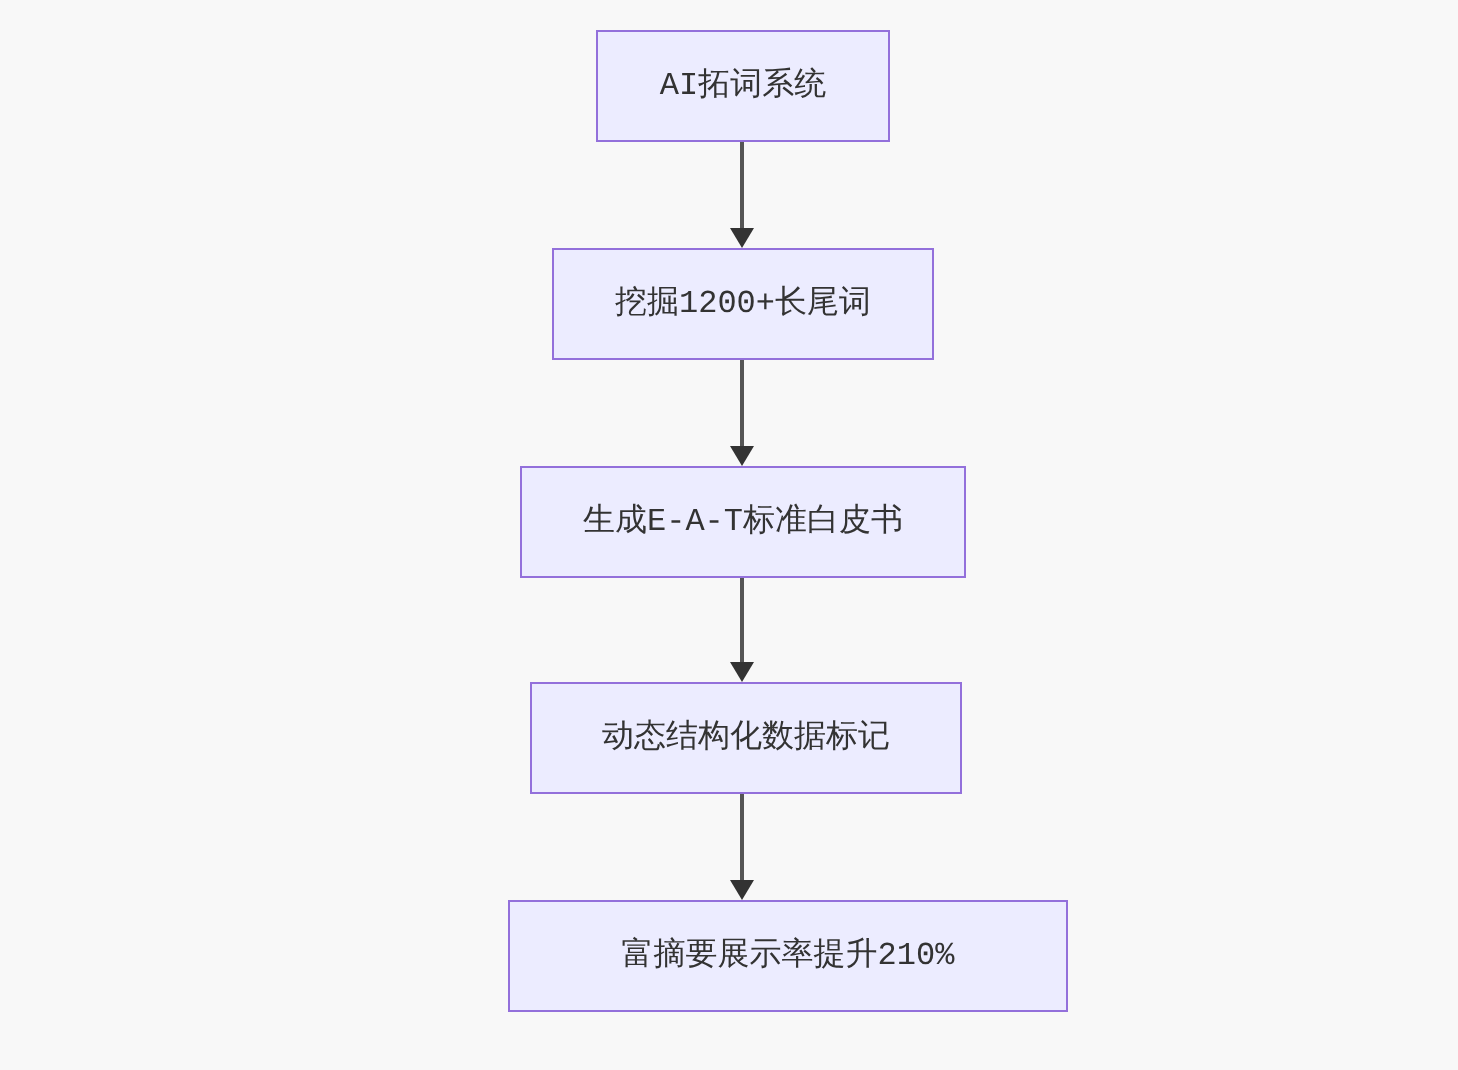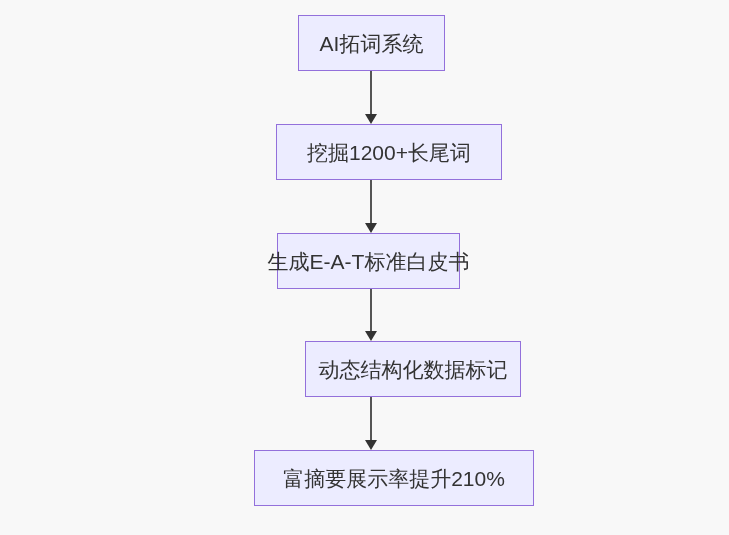--- a/index.html
+++ b/index.html
@@ -23,30 +23,31 @@
     position: absolute;
     box-sizing: border-box;
     background: var(--node-fill, #ECECFF);
     border: 1.5px solid var(--node-border, #9370DB);
     display: flex;
     align-items: center;
     justify-content: center;
     height: 56px;
   }
   .flow-node .node-label {
-    font-size: 21px;
+    font-size: 16px;
     color: var(--text, #333333);
     white-space: nowrap;
     line-height: 1;
+    font-family: Liberation Mono, monospace;
   }
   
   .n0 { left: 298px; top: 15px;  width: 147px; }
-  .n1 { left: 276px; top: 124px; width: 226px; }
-  .n2 { left: 277px; top: 233px; width: 183px; align-items: center; }
-  .n3 { left: 265px; top: 341px; width: 216px; margin-left: 40px; }
+  .n1 { left: 276px; top: 124px; width: 191px; }
+  .n2 { left: 260px; top: 233px; width: 223px; align-items: center; }
+  .n3 { left: 265px; top: 341px; width: 216px; }
   .n4 { left: 254px; top: 450px; width: 280px; }
 
   .flow-edge {
     position: absolute;
     left: 365px;
     width: 12px;
   }
   .e0 { top: 71px;  height: 53px; }
   .e1 { top: 180px; height: 53px; }
   .e2 { top: 289px; height: 52px; }

